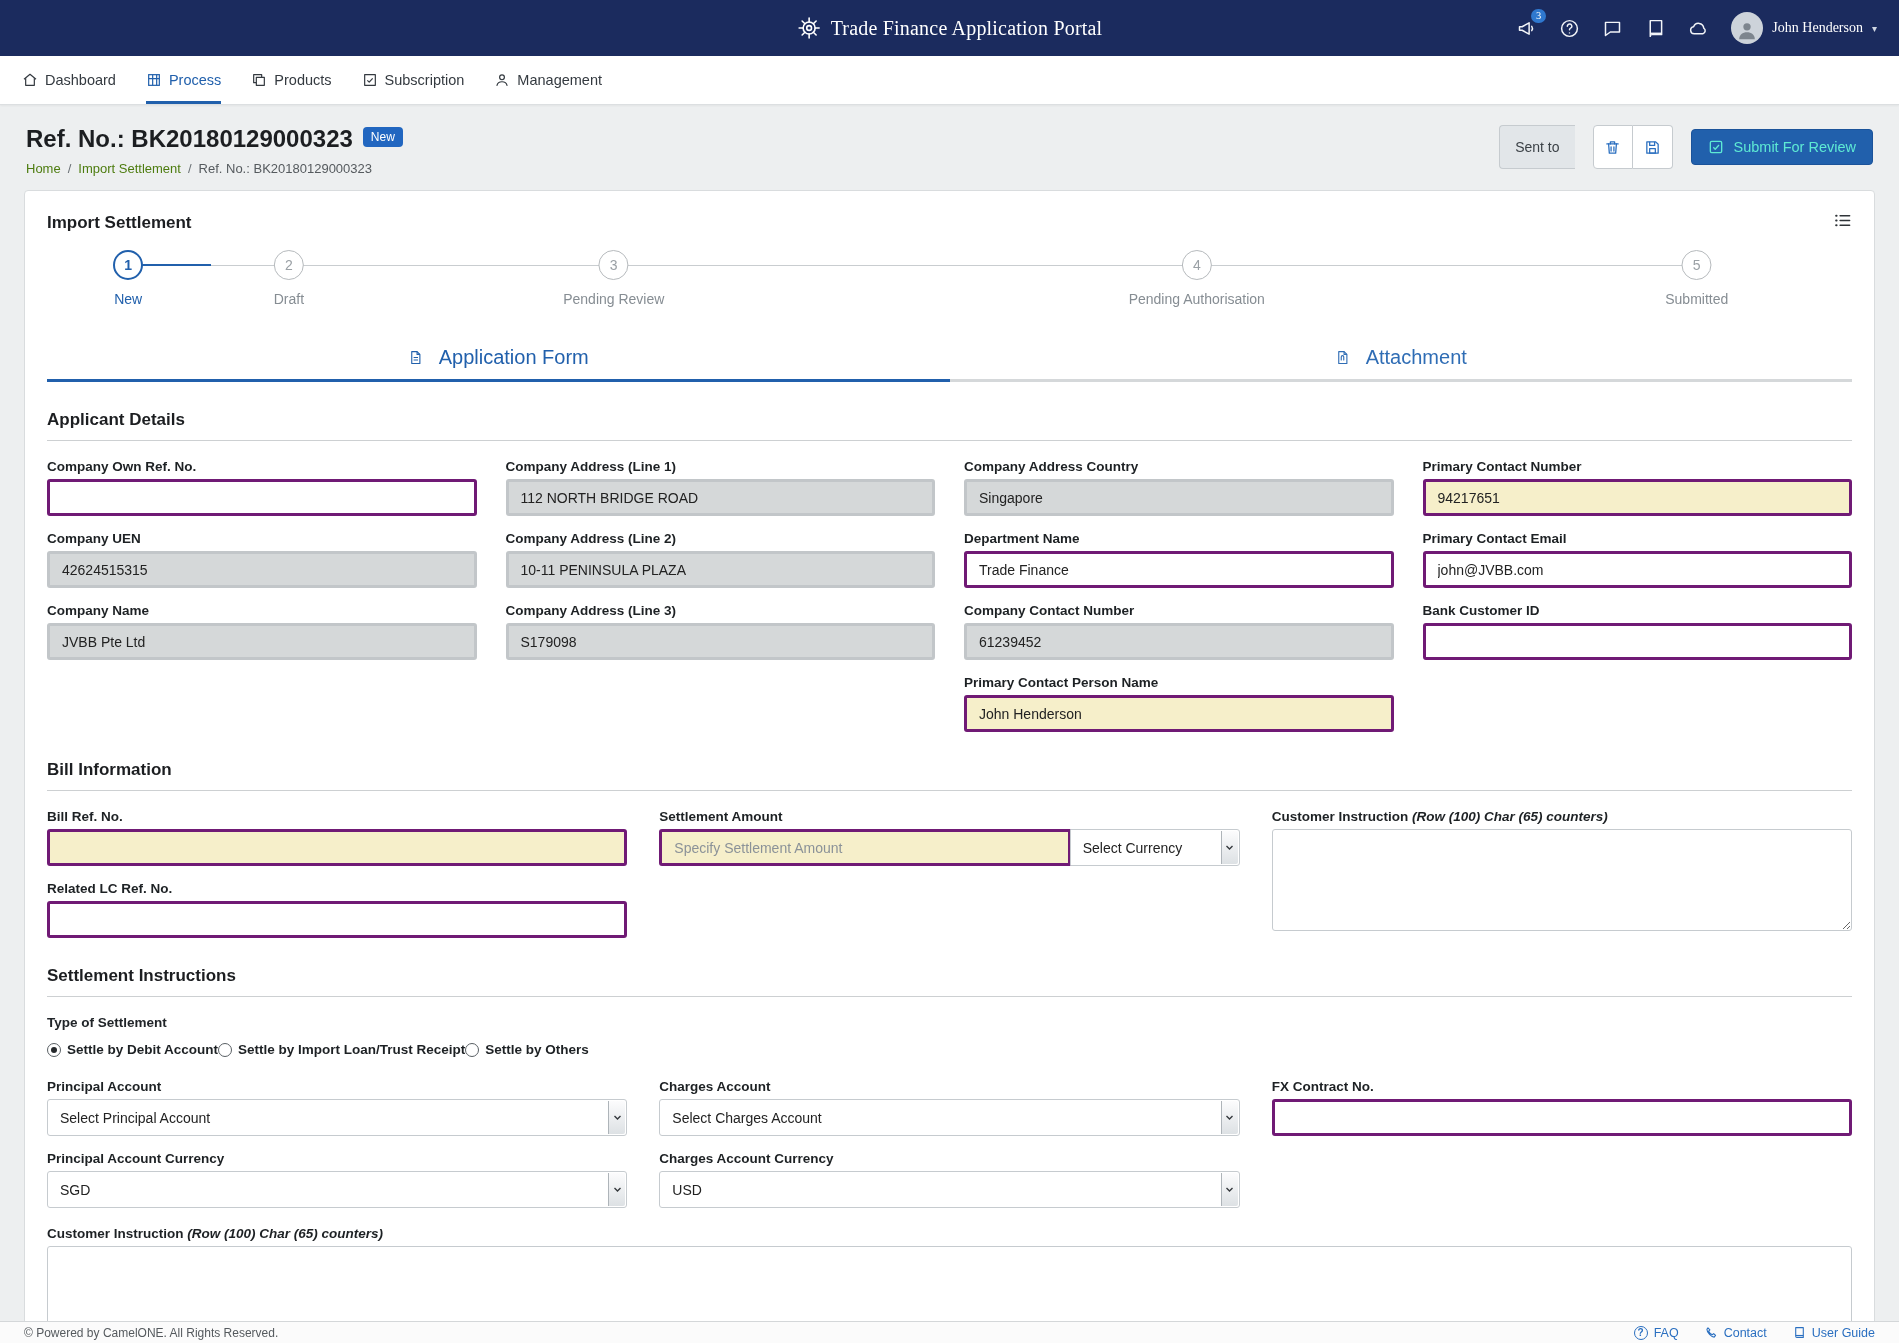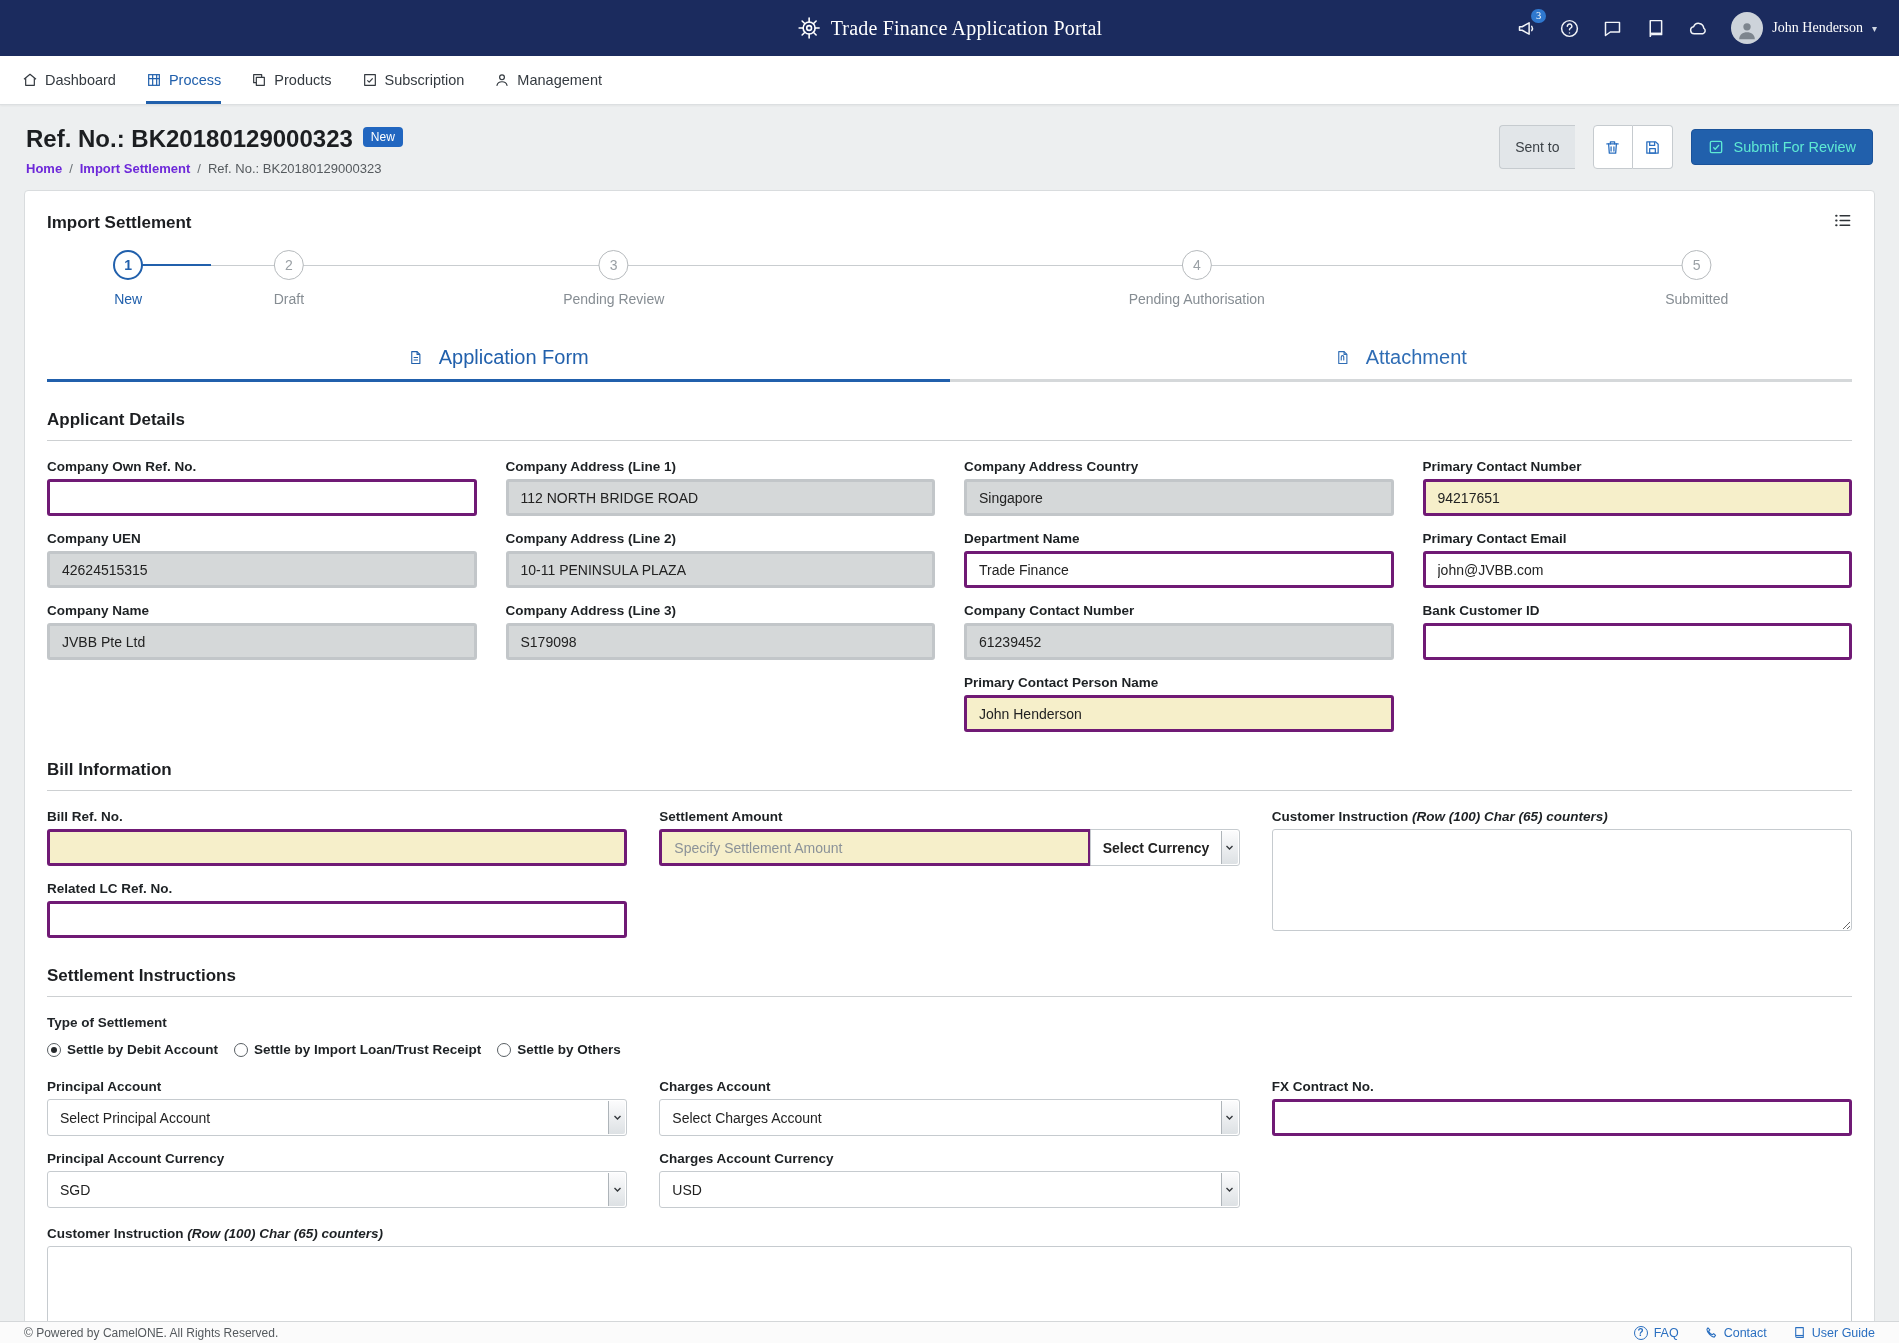--- a/index.html
+++ b/index.html
@@ -27,21 +27,21 @@
   .nav-item svg { width:16px; height:16px; }
   .nav-item.active { color:#2160ac; border-bottom-color:#2160ac; }
 
   
   .page-head { display:flex; align-items:flex-start; padding:20px 26px 12px; }
   .ph-left { }
   .ph-title-row { display:flex; align-items:flex-start; gap:10px; }
   .ph-title { font-size:24px; font-weight:700; color:#1c1e21; }
   .badge-new { background:#2166c0; color:#fff; font-size:12px; padding:3px 8px; border-radius:4px; margin-top:2px; }
   .breadcrumb { margin-top:8px; font-size:13px; color:#6a7075; display:flex; gap:7px; align-items:center; }
-  .breadcrumb a { color:#6d28d9; text-decoration:none; cursor:pointer;font-weight:bold; }
+  .breadcrumb a { color:#4d7c0f; text-decoration:none; cursor:pointer; }
   .crumb-current { color:#555a5e; }
   .ph-right { margin-left:auto; display:flex; align-items:center; gap:18px; }
   .input-group { display:flex; height:44px; }
   .ig-label { background:#e2e6e9; border:1px solid #c6cbcf; border-right:0; border-radius:4px 0 0 4px; display:flex; align-items:center; padding:0 15px; font-size:14px; color:#3c4247; }
   .ig-input { background:#eef0f2; border:1px solid #c6cbcf; border-radius:0 4px 4px 0; width:318px; padding:0 13px; font-size:14px; color:#25282b; height:44px; font-family:inherit; }
   .icon-btn-group { display:flex; }
   .icon-btn { width:40px; height:44px; background:#fff; border:1px solid #c6cbcf; display:flex; align-items:center; justify-content:center; color:#2a6fc0; cursor:pointer; }
   .icon-btn svg { width:17px; height:17px; }
   .icon-btn:first-child { border-radius:4px 0 0 4px; }
   .icon-btn + .icon-btn { border-left:0; border-radius:0 4px 4px 0; }
@@ -87,24 +87,24 @@
   .grid3 { display:grid; grid-template-columns:repeat(3,1fr); column-gap:32px; row-gap:15px; }
   .col3 { grid-column:3; }
   .b-r1c1{grid-column:1;grid-row:1} .b-r1c2{grid-column:2;grid-row:1}
   .b-c3{grid-column:3;grid-row:1 / span 2} .b-r2c1{grid-column:1;grid-row:2}
 
   .amount-group { display:flex; }
   .amount-group .finput { border-radius:3px 0 0 3px; flex:1; }
   .select { position:relative; height:37px; border:1px solid #c6cbcf; border-radius:3px; background:#fff; display:flex; align-items:center; padding:0 28px 0 12px; font-size:14px; color:#222; cursor:pointer; }
   .select .caret-zone { position:absolute; right:1px; top:1px; bottom:1px; width:17px; background:linear-gradient(#fcfcfd,#dde1e4); border-left:1px solid #aeb4b9; border-radius:0 2px 2px 0; display:flex; align-items:center; justify-content:center; color:#34383c; }
   .caret-zone svg { width:9px; height:9px; }
-  .select.joined { border-radius:0 3px 3px 0; margin-left:-1px; width:150px; flex:none;font-weight:bold; }
+  .select.joined { border-radius:0 3px 3px 0; margin-left:-1px; width:170px; flex:none; }
 
   .type-label { font-size:13.5px; font-weight:700; margin:4px 0 12px; }
-  .radio-row { display:flex; align-items:center; gap:16px; margin-bottom:22px; }
+  .radio-row { display:flex; align-items:center; margin-bottom:22px; }
   .radio { display:flex; align-items:center; gap:6px; font-size:13.5px; font-weight:700; color:#1d2124; cursor:pointer; }
   .radio-dot { width:14px; height:14px; border:1px solid #595f64; border-radius:50%; background:#fff; position:relative; flex:none; }
   .radio-dot.checked::after { content:""; position:absolute; inset:3px; border-radius:50%; background:#26292c; }
 
   .fullw { margin-top:18px; }
 
   
   .app-footer { position:absolute; left:0; right:0; bottom:0; height:22px; background:#fbfbfb; border-top:1px solid #d4d7d9; display:flex; align-items:center; padding:0 24px; font-size:12px; color:#555a5e; }
   .footer-links { margin-left:auto; display:flex; gap:26px; }
   .flink { display:flex; align-items:center; gap:6px; color:#2a6fc0; cursor:pointer; text-decoration:none; font-size:12.5px; }

